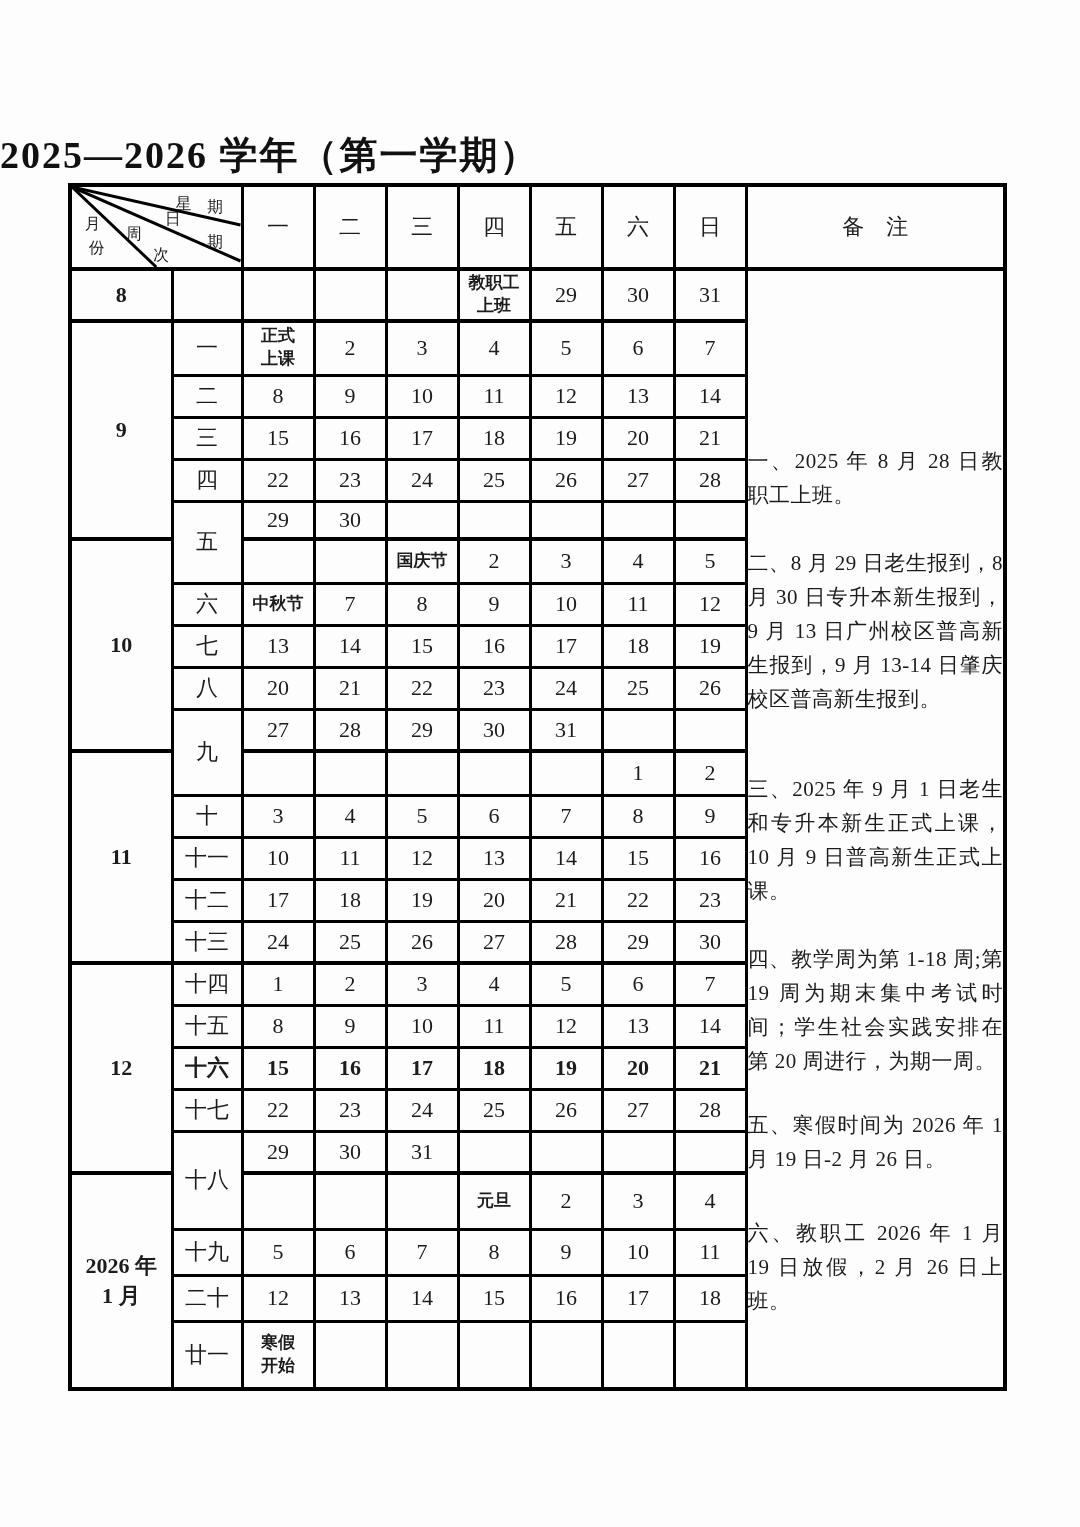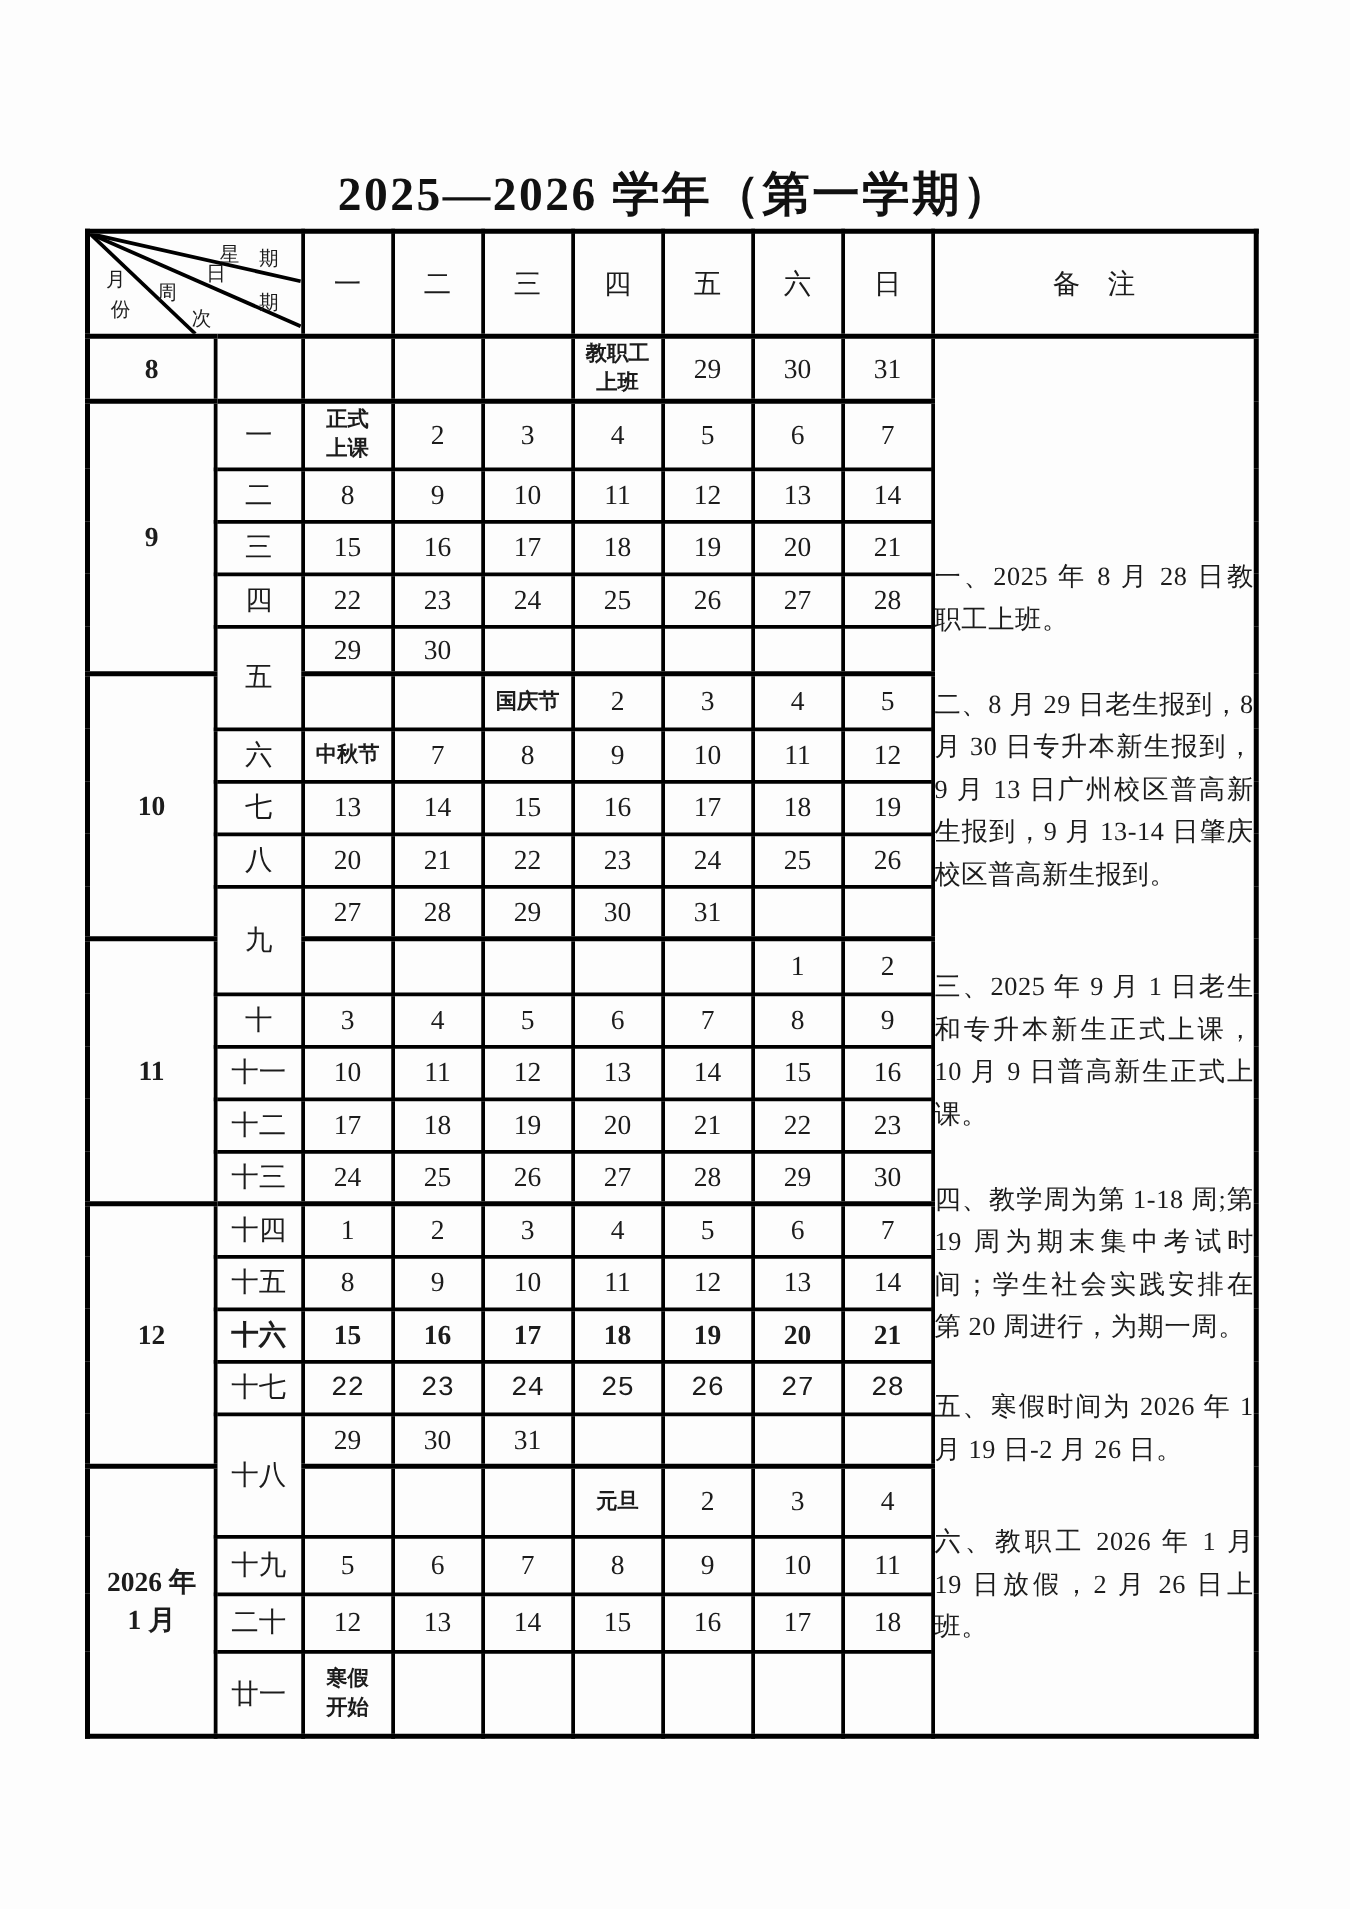--- a/index.html
+++ b/index.html
@@ -6,21 +6,21 @@
   body{
     width:1080px;height:1527px;
     background:#ffffff;
     font-family:"Liberation Serif","DejaVu Serif",serif;
     color:#1c1c1c;
     position:relative;
   }
   .page{position:absolute;inset:0;background:#fdfdfd;}
   .title{
     position:absolute;top:130px;left:0;width:1080px;
-    text-align:center;font-size:38px;font-weight:bold;
+    text-align:left;font-size:38px;font-weight:bold;
     letter-spacing:2px;color:#111;
   }
   table.cal{
     position:absolute;left:68px;top:183px;
     width:935px;border-collapse:collapse;table-layout:fixed;
     border:4px solid #000;
   }
   table.cal th, table.cal td{
     border:3px solid #000;
     text-align:center;vertical-align:middle;
@@ -287,21 +287,21 @@
         <tr style="height: 42px; font-weight: bold;">
           <td class="week-cell" rowspan="1">十六</td>
           <td class="day-cell">15</td>
           <td class="day-cell">16</td>
           <td class="day-cell">17</td>
           <td class="day-cell">18</td>
           <td class="day-cell">19</td>
           <td class="day-cell">20</td>
           <td class="day-cell">21</td>
         </tr>
-        <tr style="height: 42px; font-family: Liberation Mono, monospace;">
+        <tr style="height: 42px;">
           <td class="week-cell" rowspan="1">十七</td>
           <td class="day-cell">22</td>
           <td class="day-cell">23</td>
           <td class="day-cell">24</td>
           <td class="day-cell">25</td>
           <td class="day-cell">26</td>
           <td class="day-cell">27</td>
           <td class="day-cell">28</td>
         </tr>
         <tr style="height: 42px;">

